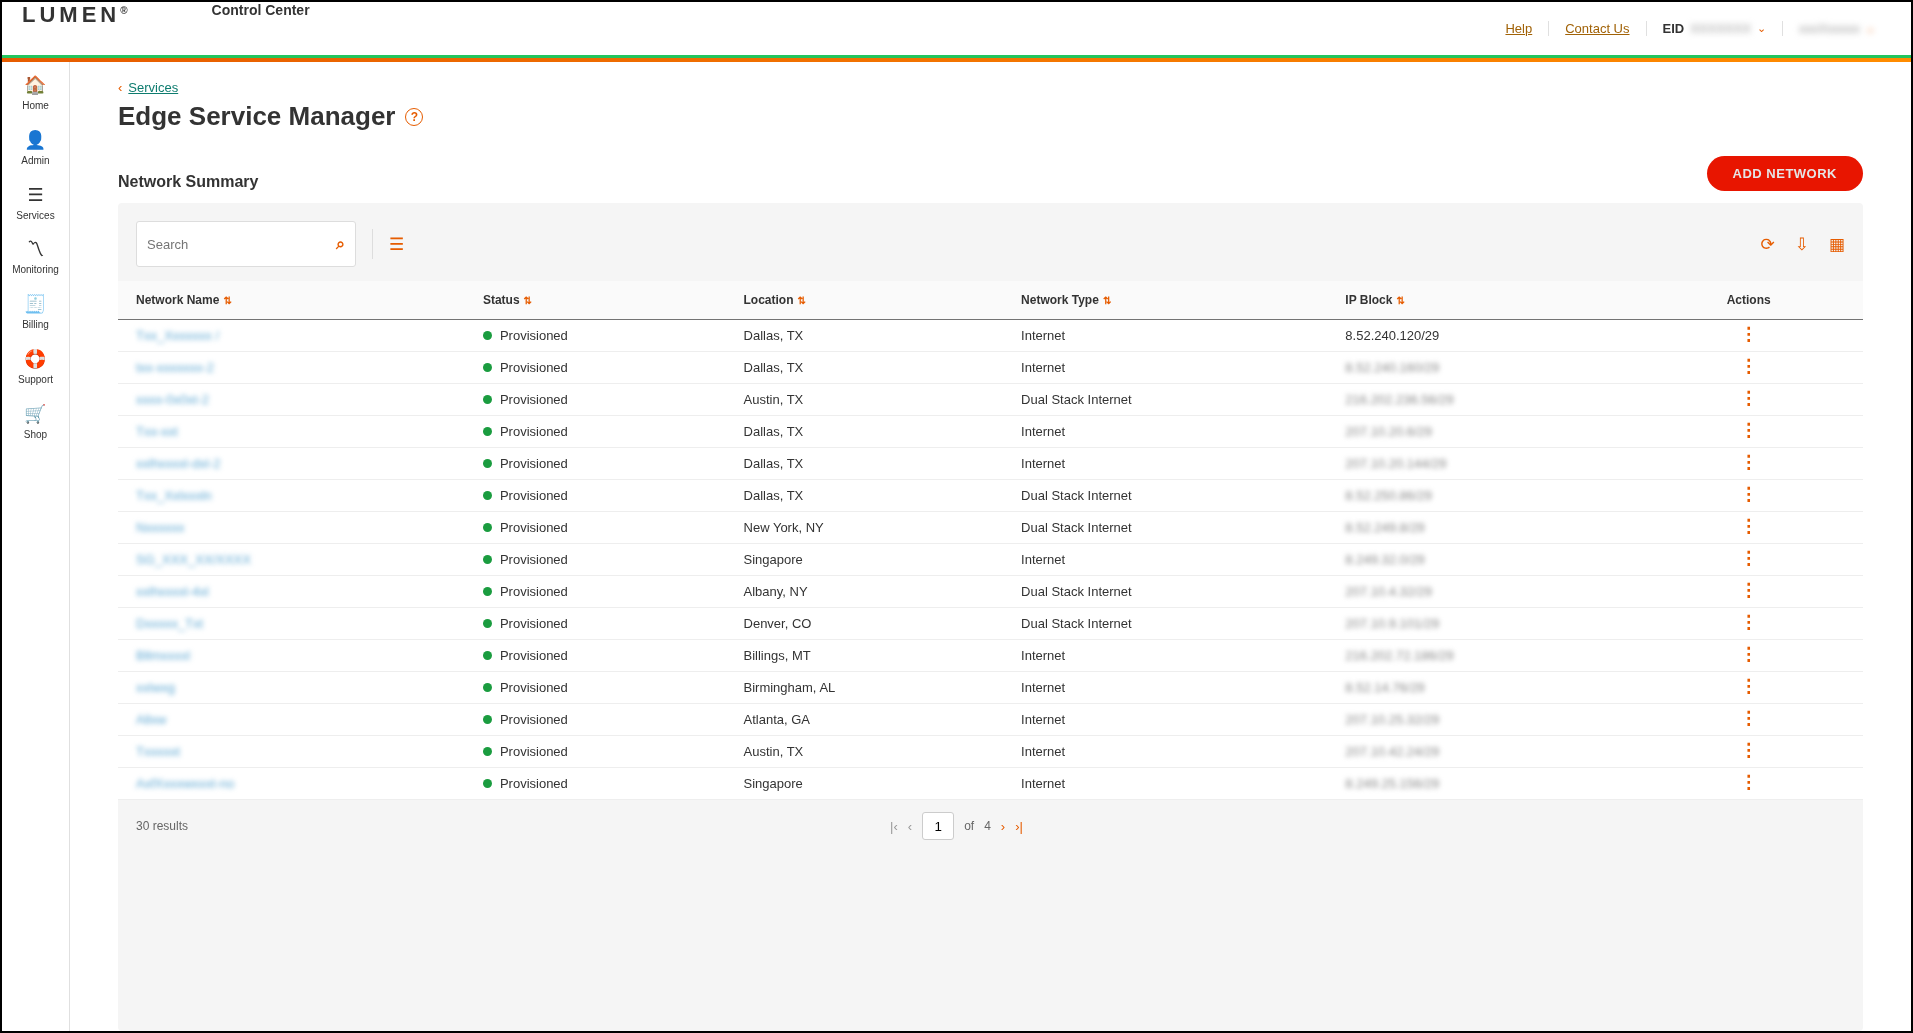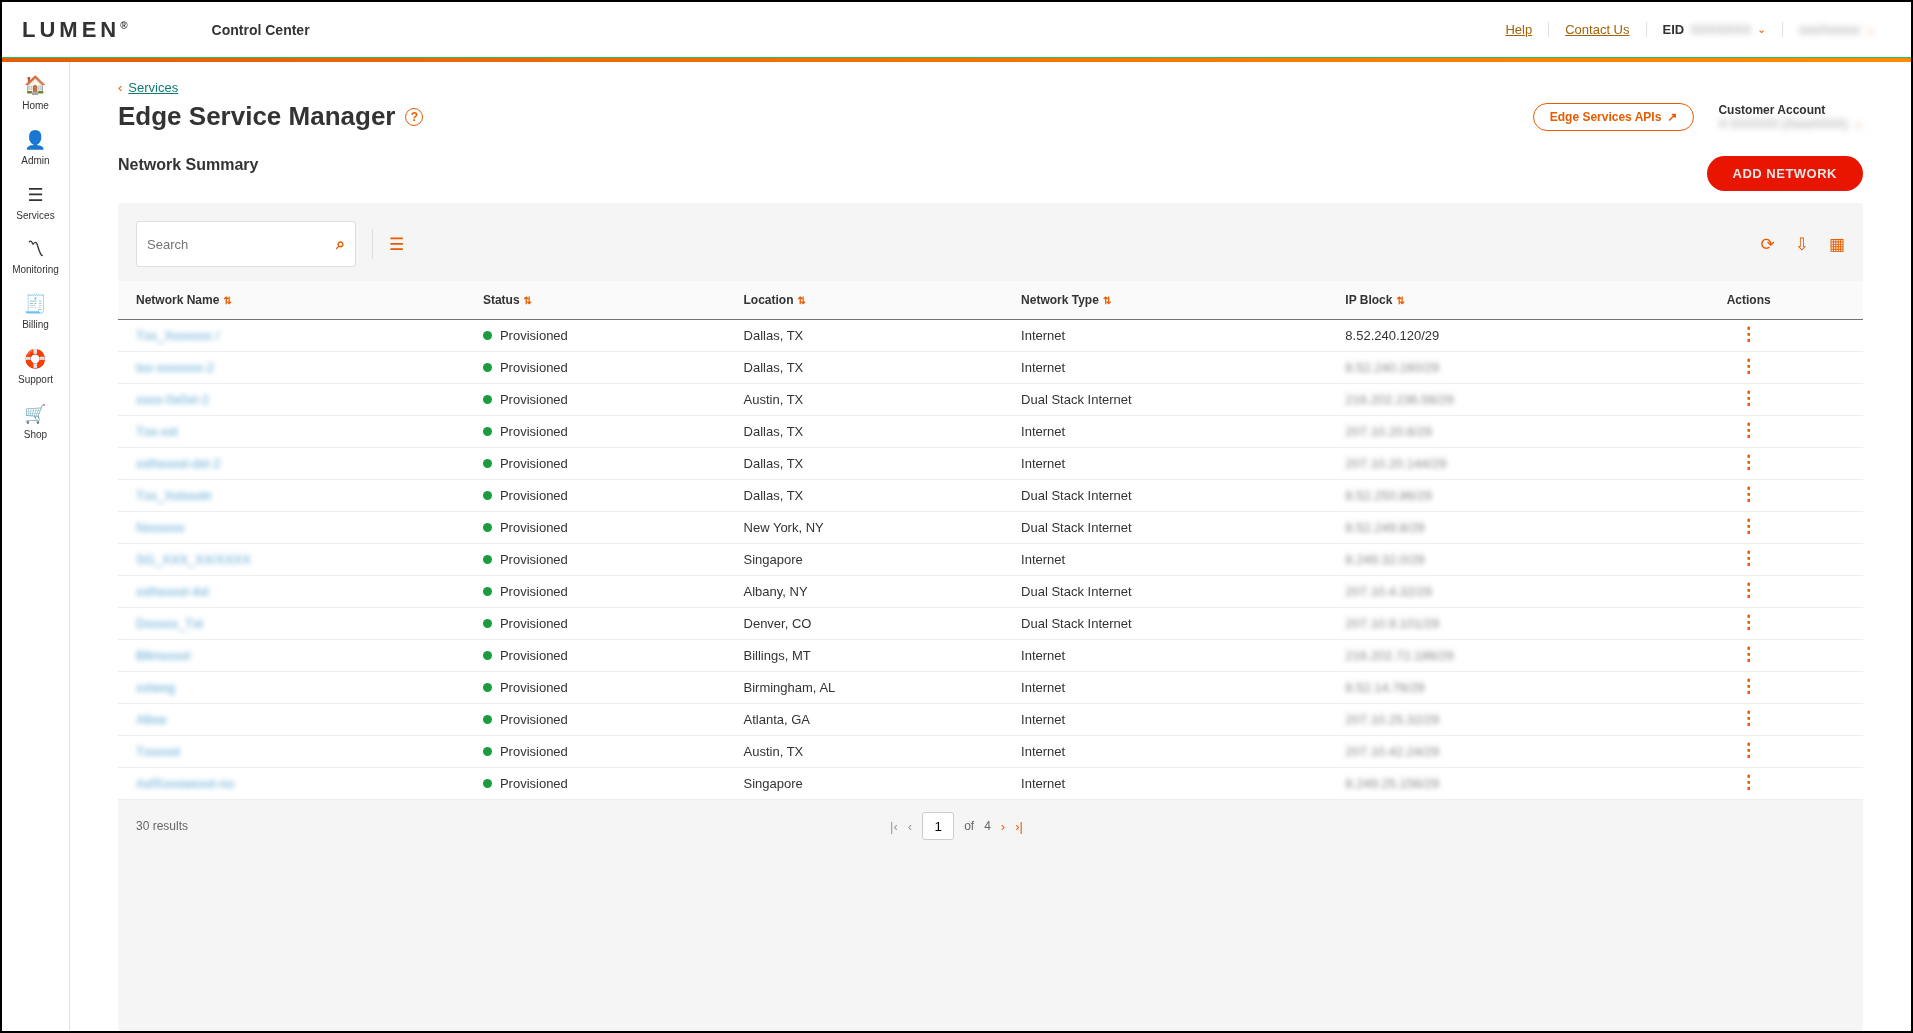--- a/index.html
+++ b/index.html
@@ -1,20 +1,20 @@
 <!DOCTYPE html>
 <html><head>
 <meta charset="utf-8">
 <style>
   * { box-sizing: border-box; margin: 0; padding: 0; font-family: Arial, Helvetica, sans-serif; }
   body { background: #fff; color: #333; font-size: 13px; }
   .app { display: flex; flex-direction: column; width: 1913px; height: 1033px; border: 2px solid #000; }
   
   
-  .header { display: flex; align-items: center; height: 56px; padding: 0 20px; border-bottom: 1px solid #22c55e; }
+  .header { display: flex; height: 56px; padding: 0 20px; border-bottom: 3px solid #22c55e; }
   .logo { font-size: 22px; font-weight: 700; letter-spacing: 4px; font-family: 'Arial Black', sans-serif; }
   .logo sup { font-size: 10px; }
   .app-title { margin-left: 80px; font-size: 14px; font-weight: 600; color: #333; }
   .header-right { margin-left: auto; display: flex; align-items: center; gap: 0; }
   .header-link { color: #a16207; font-weight: 400; text-decoration: underline; padding: 0 16px; border-right: 1px solid #e0e0e0; cursor: pointer; }
   .eid-block { padding: 0 16px; display: flex; align-items: center; gap: 6px; border-right: 1px solid #e0e0e0; }
   .eid-label { font-weight: 600; }
   .eid-val { color: #999; filter: blur(3px); }
   .chev { color: #e65c00; font-size: 11px; }
   .user-block { padding: 0 16px; display: flex; align-items: center; gap: 6px; color: #999; filter: blur(3px); }
@@ -40,21 +40,21 @@
   .cust-acct { font-size: 12px; }
   .cust-acct .cust-label { font-weight: 600; }
   .cust-acct .cust-val { color: #999; filter: blur(3px); display: inline-flex; align-items: center; gap: 6px; }
 
   .tabs { display: flex; border-bottom: 1px solid #e0e0e0; margin-top: 18px; }
   .tab { padding: 14px 28px; font-size: 14px; cursor: pointer; border: 1px solid transparent; border-bottom: none; margin-bottom: -1px; background: #f7f7f7; }
   .tab:first-child { border-left: 1px solid #e0e0e0; border-top: 1px solid #e0e0e0; border-right: 1px solid #e0e0e0; }
   .tab.active { background: #fff; color: #e65c00; font-weight: 600; border: 1px solid #e0e0e0; border-bottom: 1px solid #fff; border-top: 3px solid #e65c00; }
   .tab.plain { background: transparent; border: none; }
 
-  .section-row { display: flex; justify-content: space-between; align-items: flex-start; margin-top: 24px; }
+  .section-row { display: flex; justify-content: space-between; align-items: flex-end; margin-top: 24px; }
   .section-title { font-size: 16px; font-weight: 700; }
   .add-btn { background: #e81500; color: #e5e5e5; border: none; border-radius: 18px; padding: 10px 26px; font-weight: 700; font-size: 13px; cursor: pointer; letter-spacing: 0.5px; }
 
   .table-wrap { background: #f5f5f5; border-radius: 4px; margin-top: 12px; padding: 18px 0 0 0; flex: 1; display: flex; flex-direction: column; min-height: 0; }
   .toolbar { display: flex; align-items: center; padding: 0 18px 14px 18px; }
   .search-box { background: #fff; border: 1px solid #ddd; border-radius: 3px; display: flex; align-items: center; width: 220px; height: 46px; padding: 0 10px; }
   .search-box input { border: none; outline: none; flex: 1; font-size: 13px; }
   .search-box .sicon { color: #e65c00; font-size: 16px; font-weight: bold; }
   .divider { width: 1px; height: 30px; background: #ddd; margin: 0 16px; }
   .filter-icon, .tool-icon { color: #e65c00; font-size: 17px; cursor: pointer; }
@@ -137,33 +137,20 @@
       <div class="breadcrumb">
         <span style="color:#e65c00;">‹</span>
         <a>Services</a>
       </div>
 
       <div class="page-head">
         <div class="page-title">
           <span>Edge Service Manager</span>
           <span class="help-icon">?</span>
         </div>
-        <div class="head-right">
-          <button class="api-btn">
-            <span>Edge Services APIs</span>
-            <span>↗</span>
-          </button>
-          <div class="cust-acct">
-            <div class="cust-label">Customer Account</div>
-            <span class="cust-val">
-                <span>X-XXXXXX (XxxxXXXX)</span>
-                <span class="chev" style="filter:none;">⌄</span>
-              </span>
-          </div>
-        </div>
       </div>
 
 
       <div class="section-row">
         <div class="section-title">Network Summary</div>
         <button class="add-btn">ADD NETWORK</button>
       </div>
 
       <div class="table-wrap">
         <div class="toolbar">

